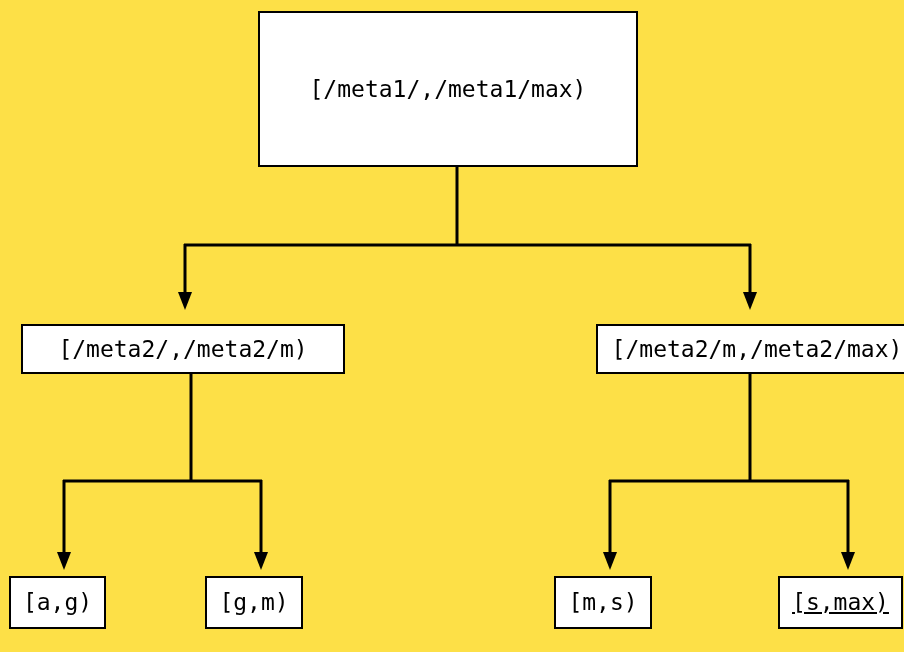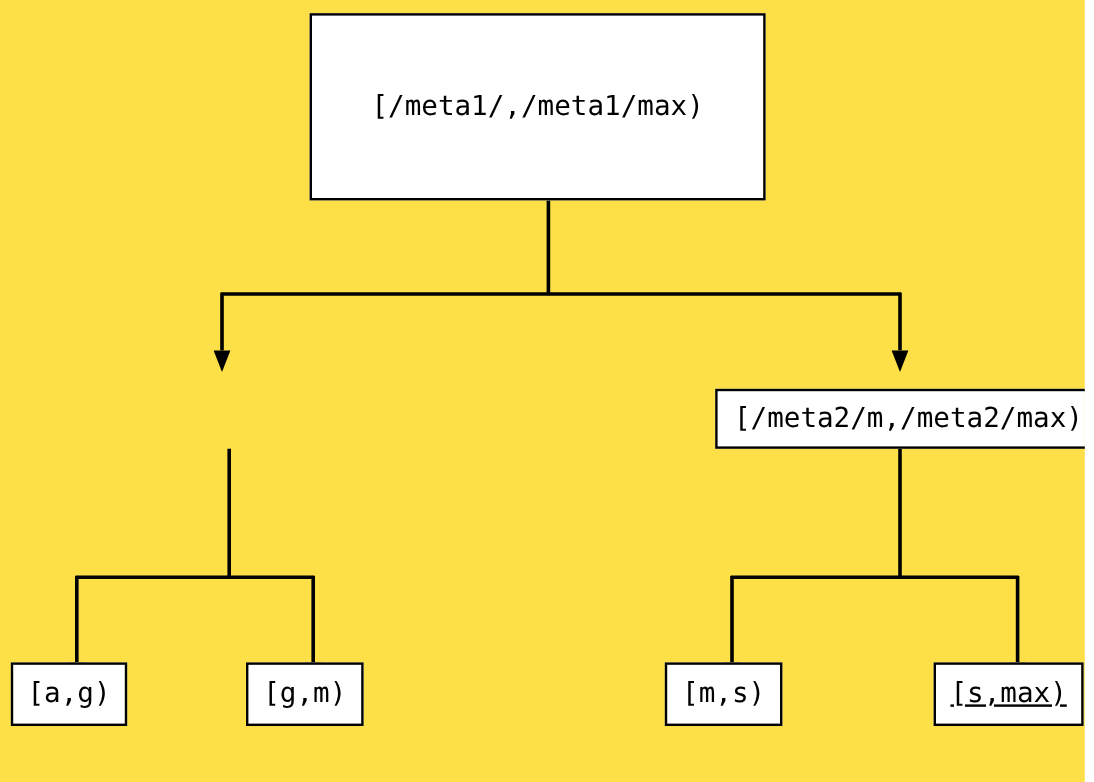--- a/index.html
+++ b/index.html
@@ -48,21 +48,21 @@
     font-size: 23px;
   }
   .node-level2 {
     top: 324px;
     height: 50px;
     font-size: 23px;
   }
   .node-l2-left  { left: 21px;  width: 324px; }
   .node-l2-right { left: 596px; width: 322px; align-items: center; }
   .node-leaf {
-    top: 552px;
+    top: 576px;
     height: 53px;
     font-size: 23px;
   }
   .node-leaf-1 { left: 9px;   width: 97px;  }
   .node-leaf-2 { left: 205px; width: 98px;  }
   .node-leaf-3 { left: 554px; width: 98px;  }
   .node-leaf-4 { left: 778px; width: 125px; text-decoration: underline; }
 </style>
 </head>
 <body>
@@ -100,20 +100,23 @@
       <polygon points="603,552 617,552 610,570" fill="#000000"></polygon>
       <line x1="848" y1="480" x2="848" y2="552" stroke="#000000" stroke-width="3"></line>
       <polygon points="841,552 855,552 848,570" fill="#000000"></polygon>
     </g>
   </svg>
 
   <div class="node-box node-root">
     <span>[/meta1/,/meta1/max)</span>
   </div>
 
+  <div class="node-box node-level2 node-l2-left">
+    <span>[/meta2/,/meta2/m)</span>
+  </div>
 
   <div class="node-box node-level2 node-l2-right">
     <span>[/meta2/m,/meta2/max)</span>
   </div>
 
   <div class="node-box node-leaf node-leaf-1">
     <span>[a,g)</span>
   </div>
 
   <div class="node-box node-leaf node-leaf-3">

